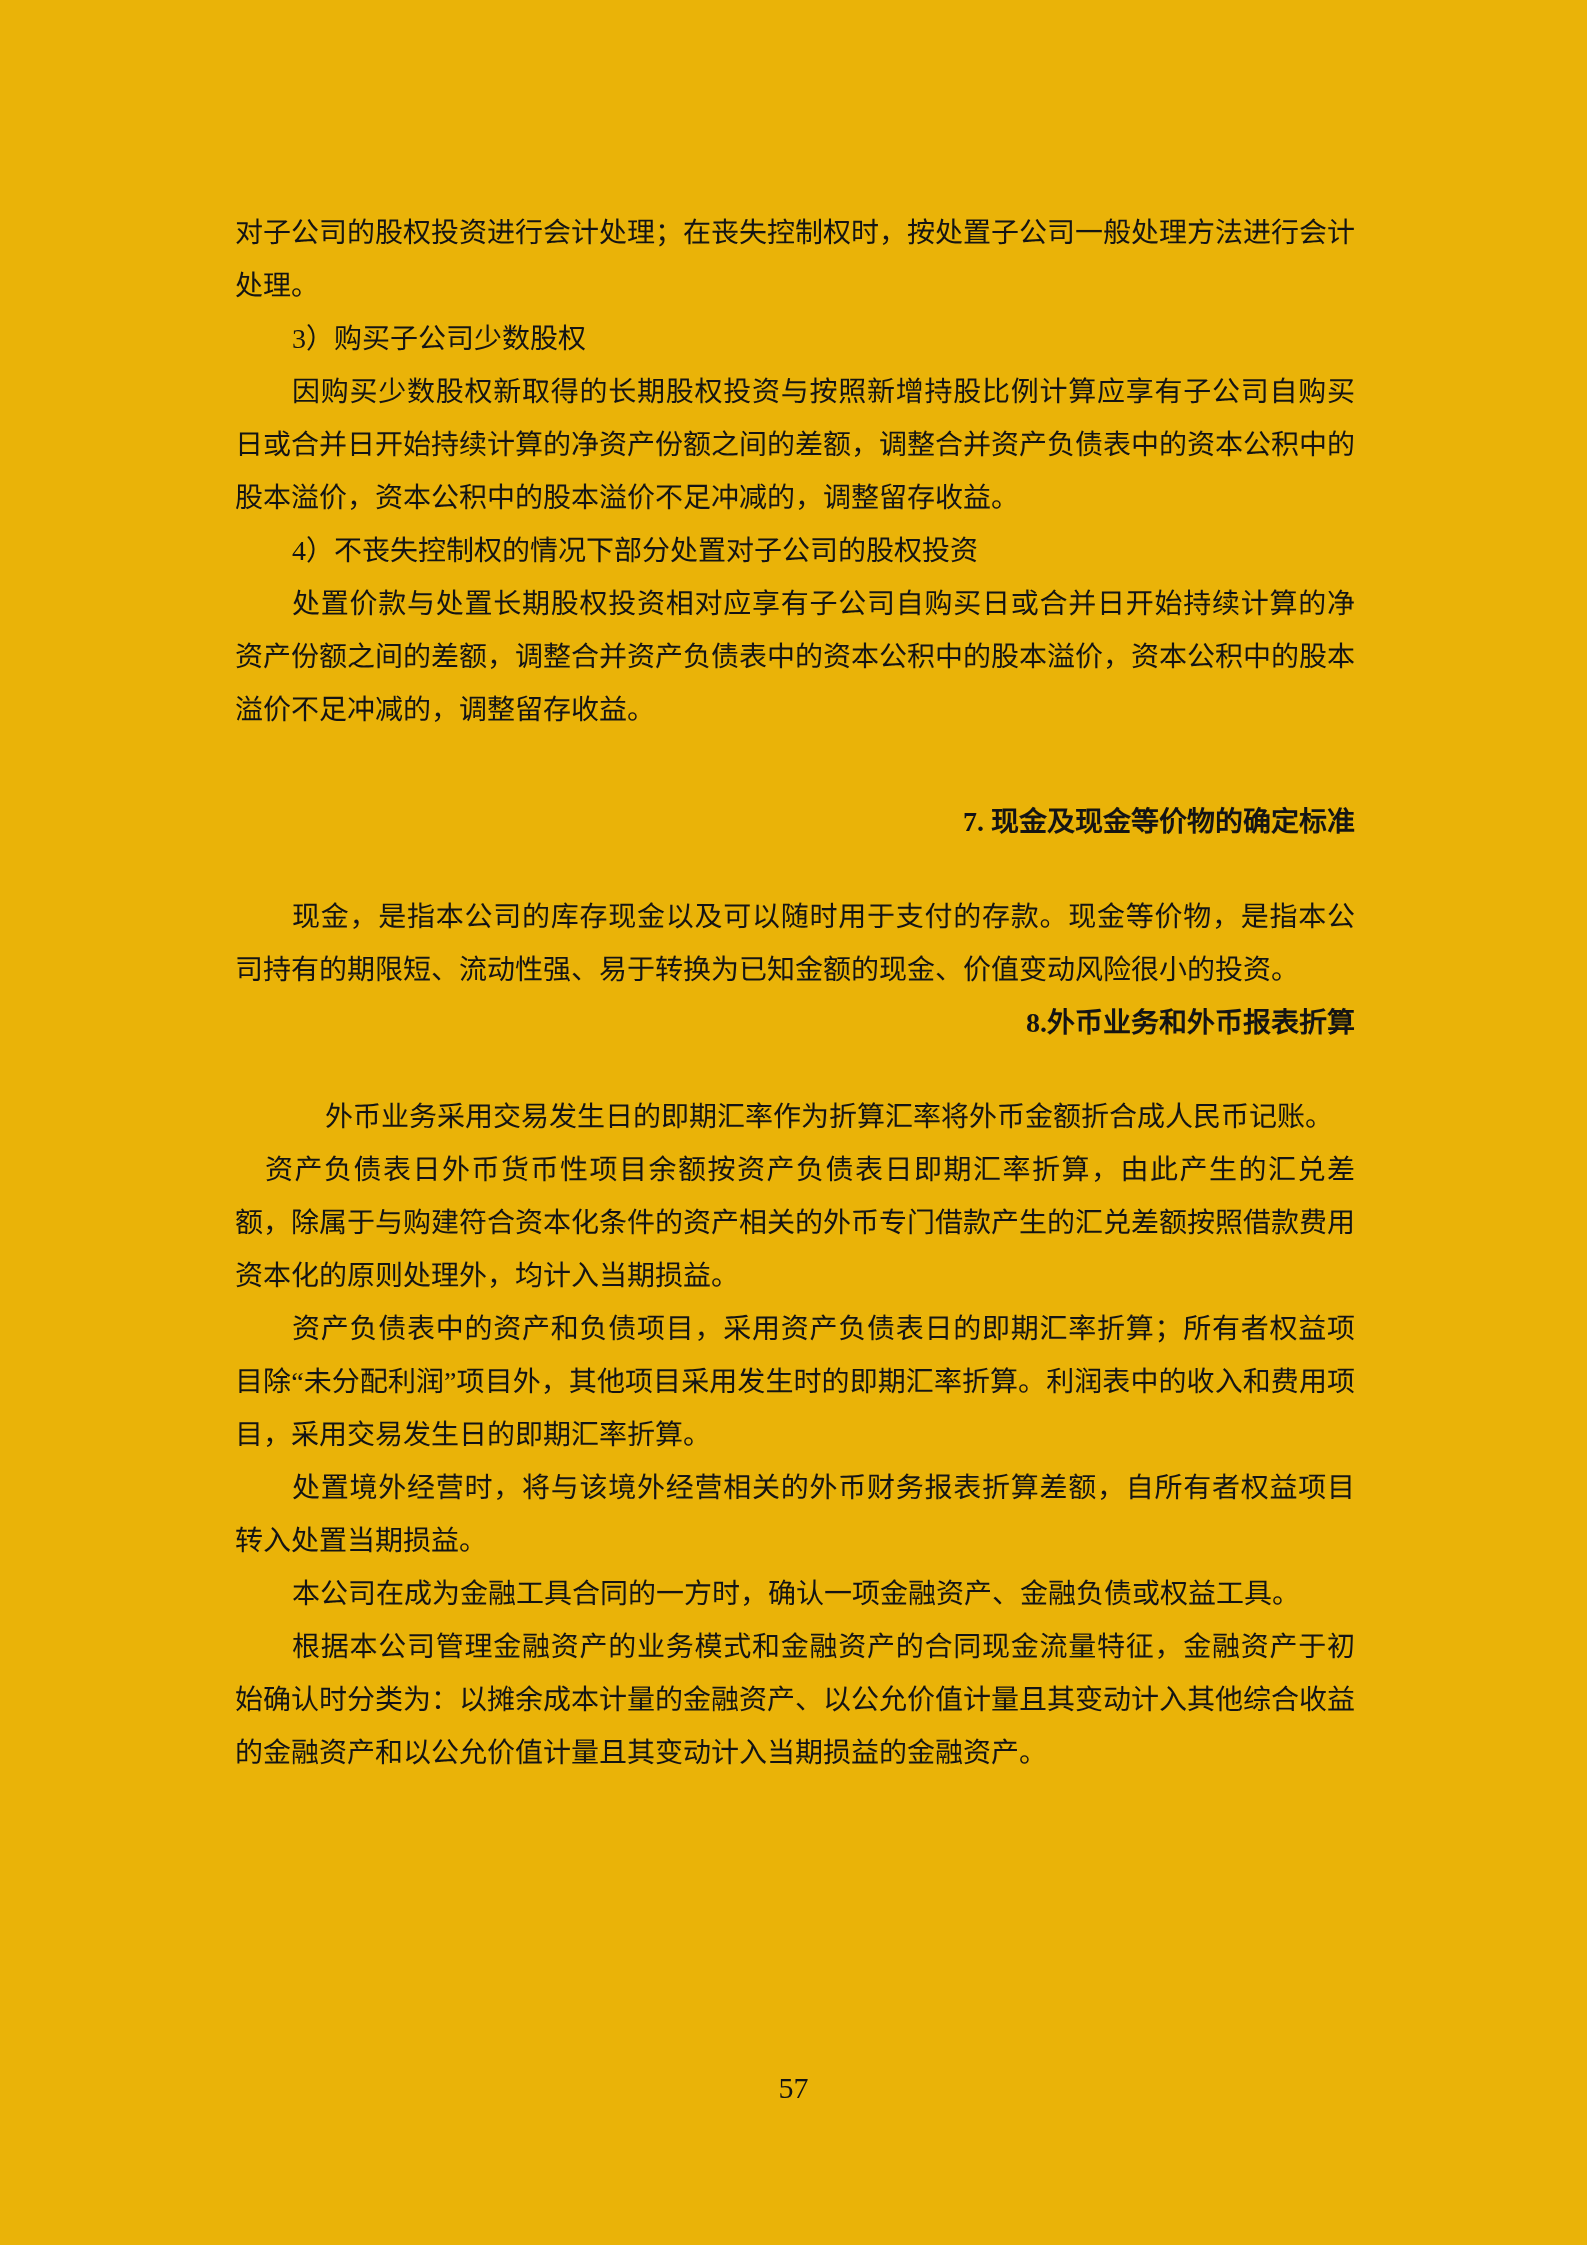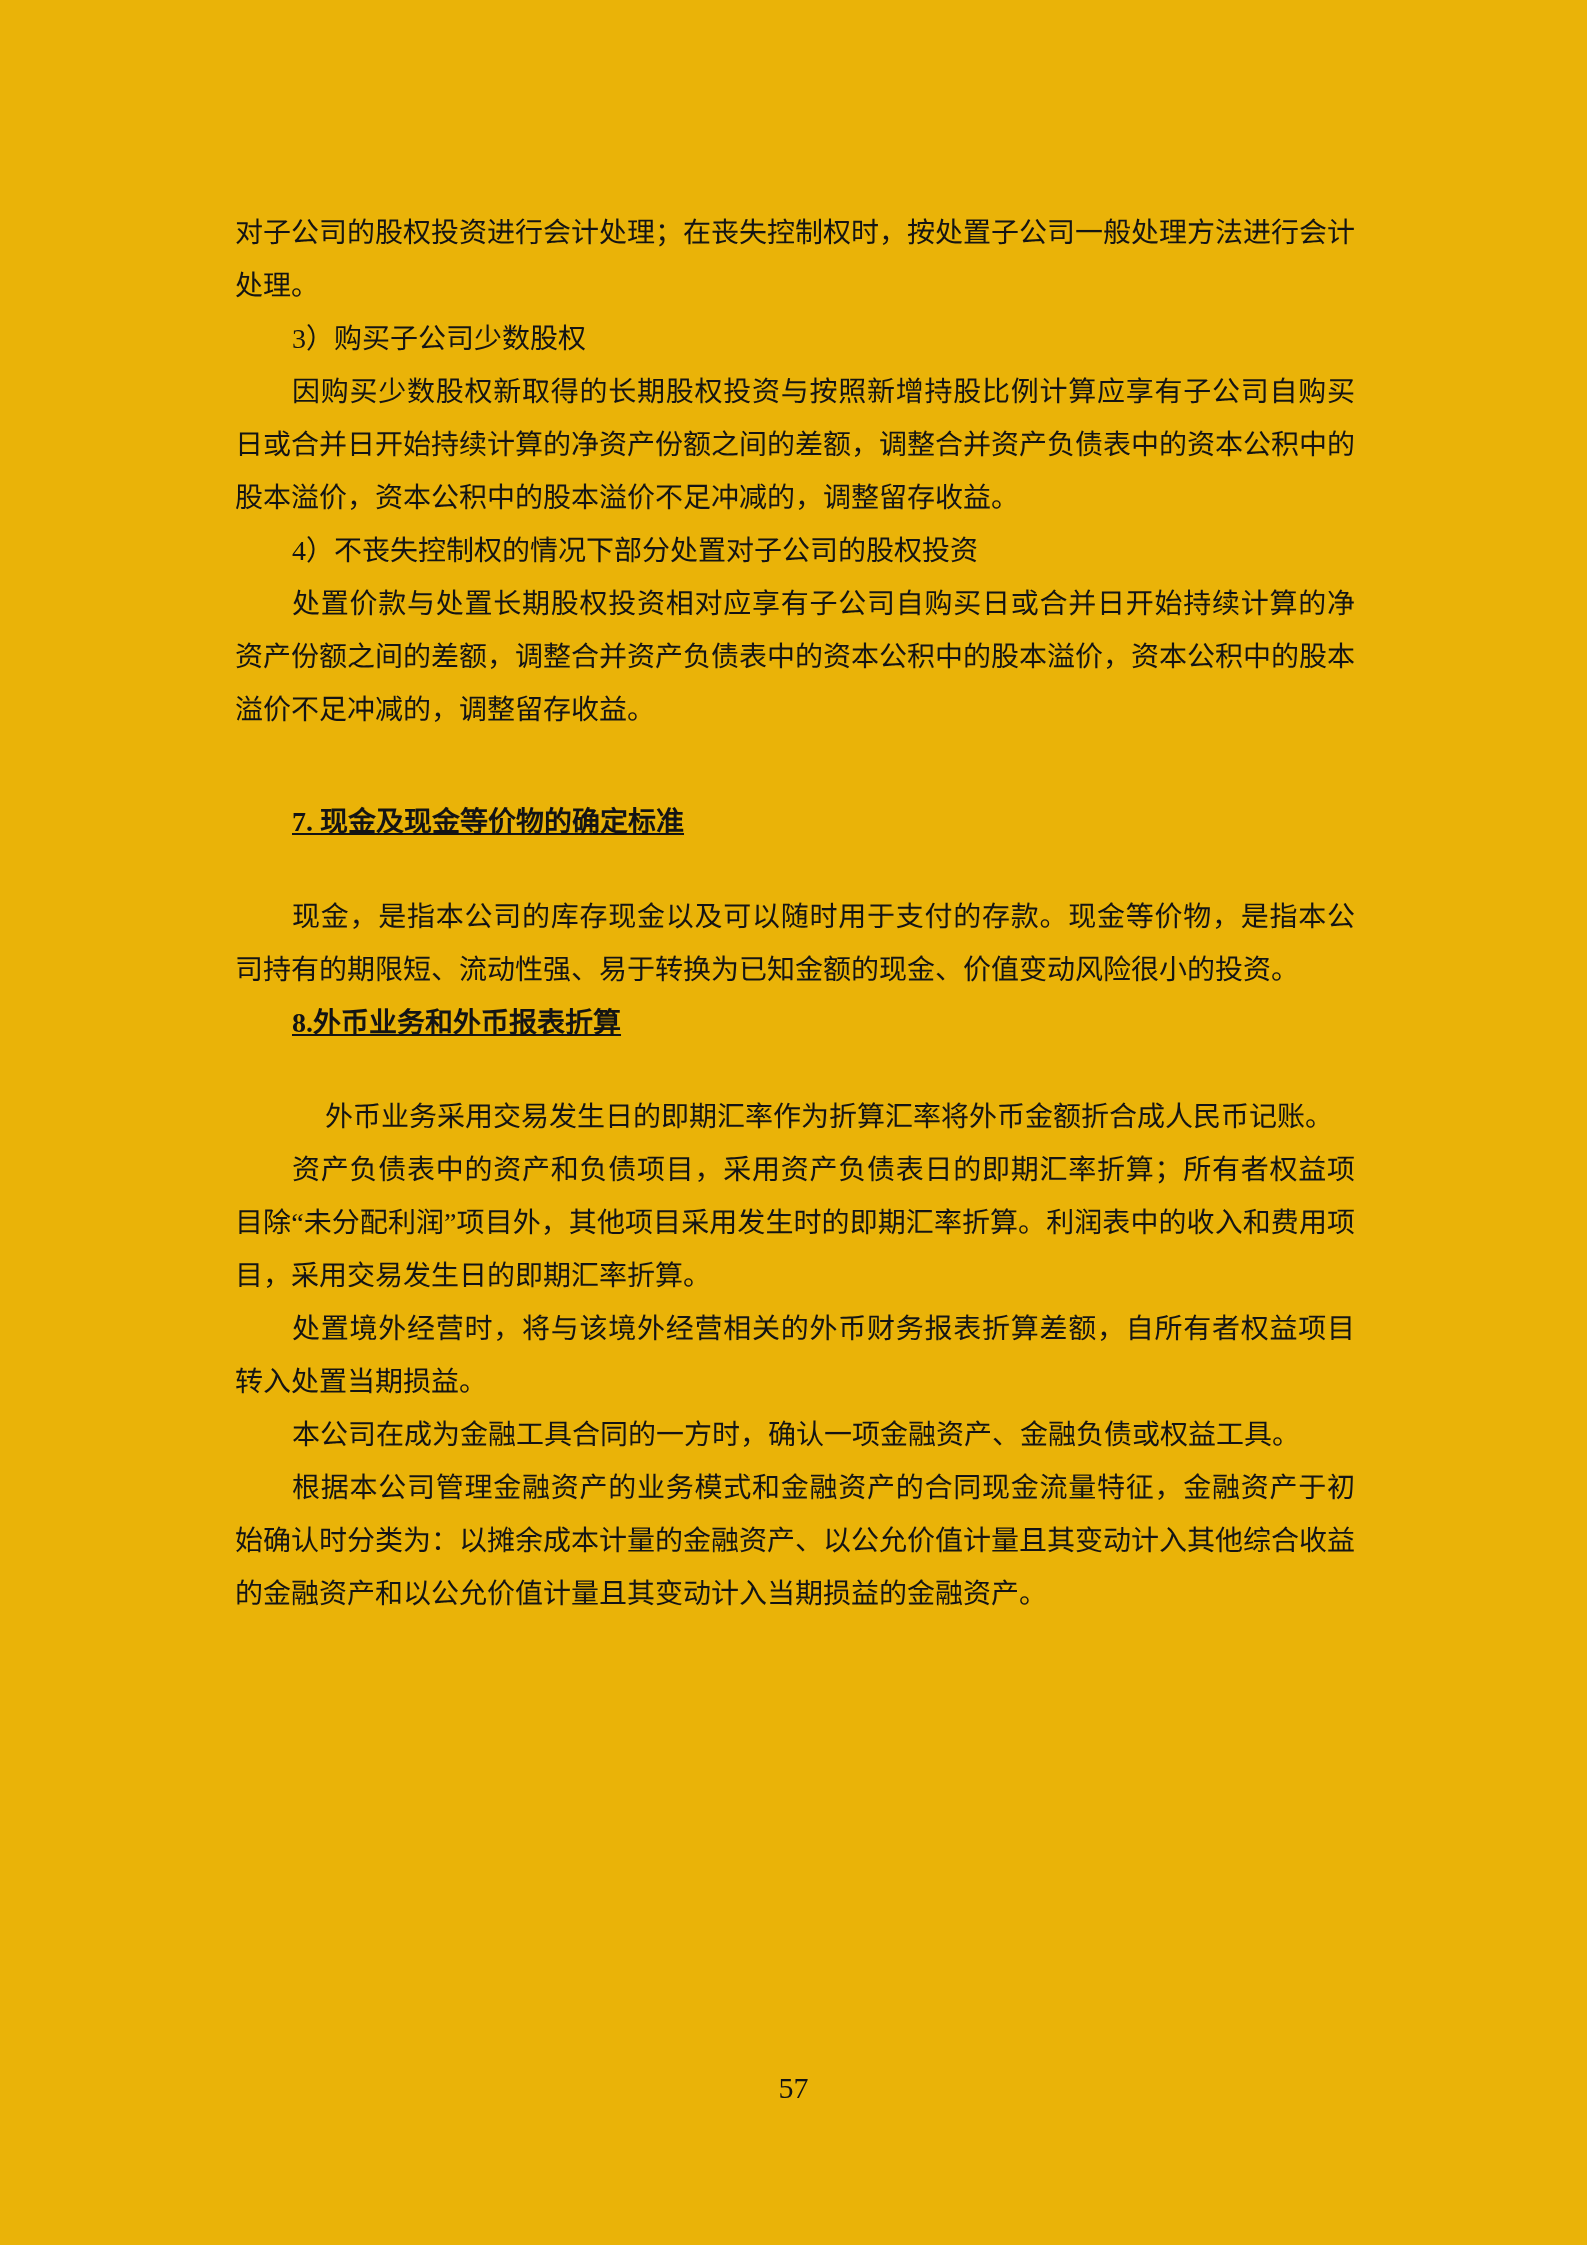--- a/index.html
+++ b/index.html
@@ -19,21 +19,21 @@
     top: 206px;
     width: 1120px;
   }
   .block {
     font-size: 28px;
     line-height: 53px;
     text-align: justify;
     margin: 0;
     word-break: break-all;
   }
-  .heading { font-weight: bold; text-align: left; text-decoration: underline; }
+  .heading { font-weight: bold; text-align: right; }
   .indent-0  { text-indent: 0; }
   .indent-1  { text-indent: 30px; }
   .indent-15 { text-indent: 45px; }
   .indent-2  { text-indent: 57px; }
   .indent-3  { text-indent: 90px; }
   .gap-above-lg { margin-top: 59px; }
   .gap-below-h7 { margin-bottom: 42px; }
   .gap-below-h8 { margin-bottom: 41px; }
   .gap-below-h9 { margin-bottom: 46px; }
   .page-num {
@@ -54,19 +54,20 @@
   <div class="text-col">
     <p class="block indent-0">对子公司的股权投资进行会计处理；在丧失控制权时，按处置子公司一般处理方法进行会计处理。</p>
     <p class="block indent-2">3）购买子公司少数股权</p>
     <p class="block indent-2">因购买少数股权新取得的长期股权投资与按照新增持股比例计算应享有子公司自购买日或合并日开始持续计算的净资产份额之间的差额，调整合并资产负债表中的资本公积中的股本溢价，资本公积中的股本溢价不足冲减的，调整留存收益。</p>
     <p class="block indent-2">4）不丧失控制权的情况下部分处置对子公司的股权投资</p>
     <p class="block indent-2">处置价款与处置长期股权投资相对应享有子公司自购买日或合并日开始持续计算的净资产份额之间的差额，调整合并资产负债表中的资本公积中的股本溢价，资本公积中的股本溢价不足冲减的，调整留存收益。</p>
     <p class="block indent-2 heading gap-above-lg gap-below-h7">7. 现金及现金等价物的确定标准</p>
     <p class="block indent-2">现金，是指本公司的库存现金以及可以随时用于支付的存款。现金等价物，是指本公司持有的期限短、流动性强、易于转换为已知金额的现金、价值变动风险很小的投资。</p>
     <p class="block indent-2 heading gap-below-h8">8.外币业务和外币报表折算</p>
     <p class="block indent-3">外币业务采用交易发生日的即期汇率作为折算汇率将外币金额折合成人民币记账。</p>
+    <p class="block indent-1">资产负债表日外币货币性项目余额按资产负债表日即期汇率折算，由此产生的汇兑差额，除属于与购建符合资本化条件的资产相关的外币专门借款产生的汇兑差额按照借款费用资本化的原则处理外，均计入当期损益。</p>
     <p class="block indent-2">资产负债表中的资产和负债项目，采用资产负债表日的即期汇率折算；所有者权益项目除“未分配利润”项目外，其他项目采用发生时的即期汇率折算。利润表中的收入和费用项目，采用交易发生日的即期汇率折算。</p>
     <p class="block indent-2">处置境外经营时，将与该境外经营相关的外币财务报表折算差额，自所有者权益项目转入处置当期损益。</p>
     <p class="block indent-2">本公司在成为金融工具合同的一方时，确认一项金融资产、金融负债或权益工具。</p>
     <p class="block indent-2">根据本公司管理金融资产的业务模式和金融资产的合同现金流量特征，金融资产于初始确认时分类为：以摊余成本计量的金融资产、以公允价值计量且其变动计入其他综合收益的金融资产和以公允价值计量且其变动计入当期损益的金融资产。</p>
   </div>
   <div class="page-num">57</div>
 </div>
 
 </body></html>

